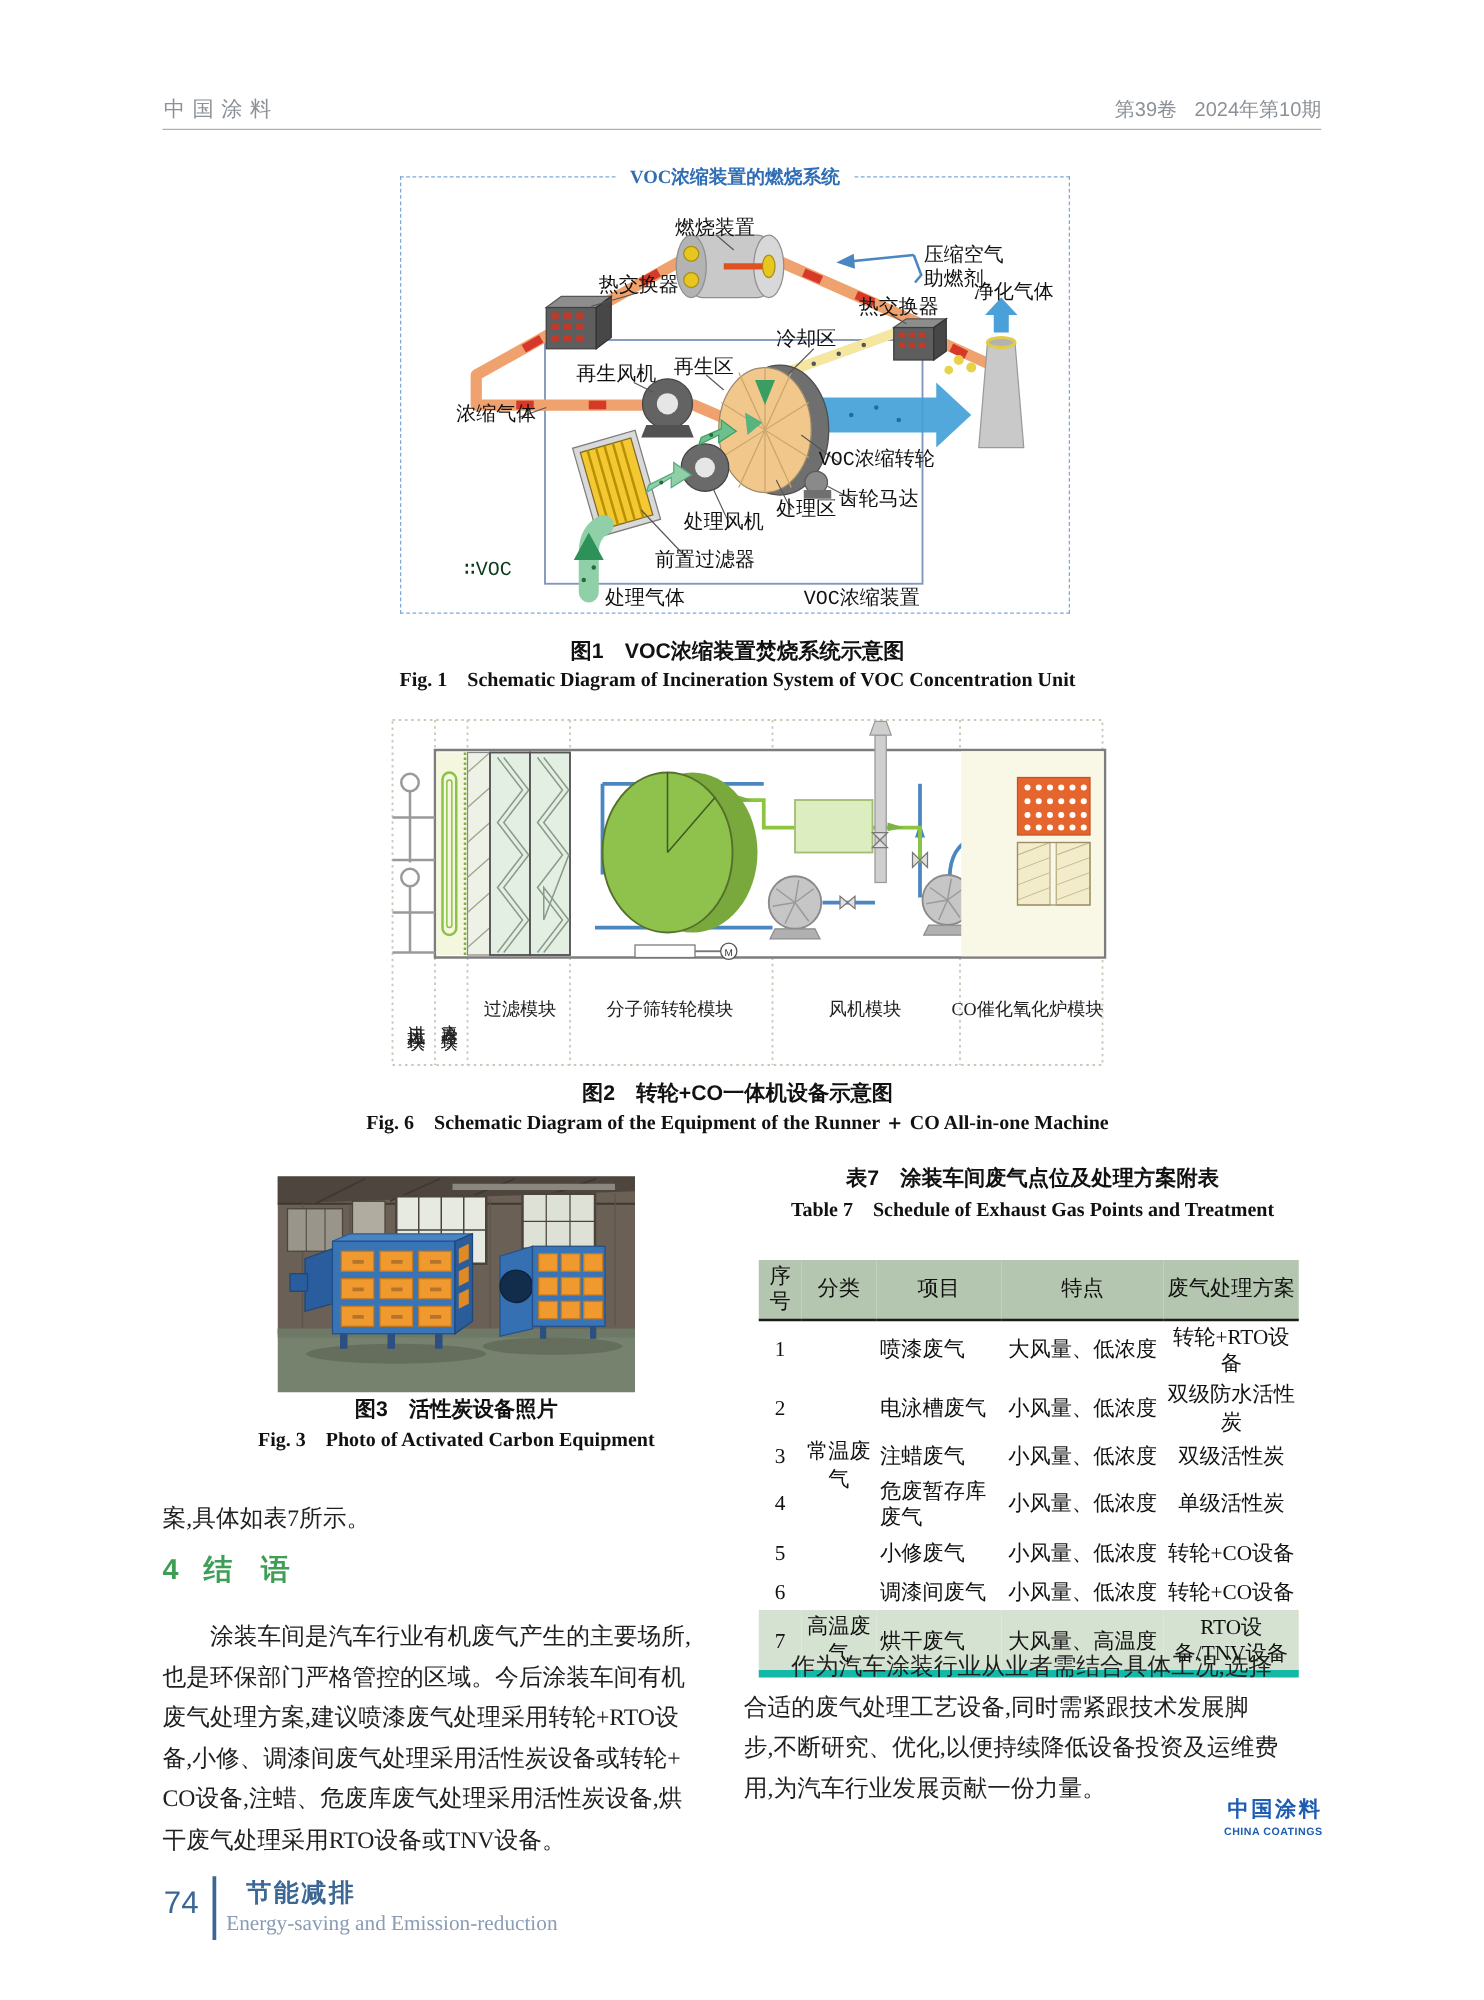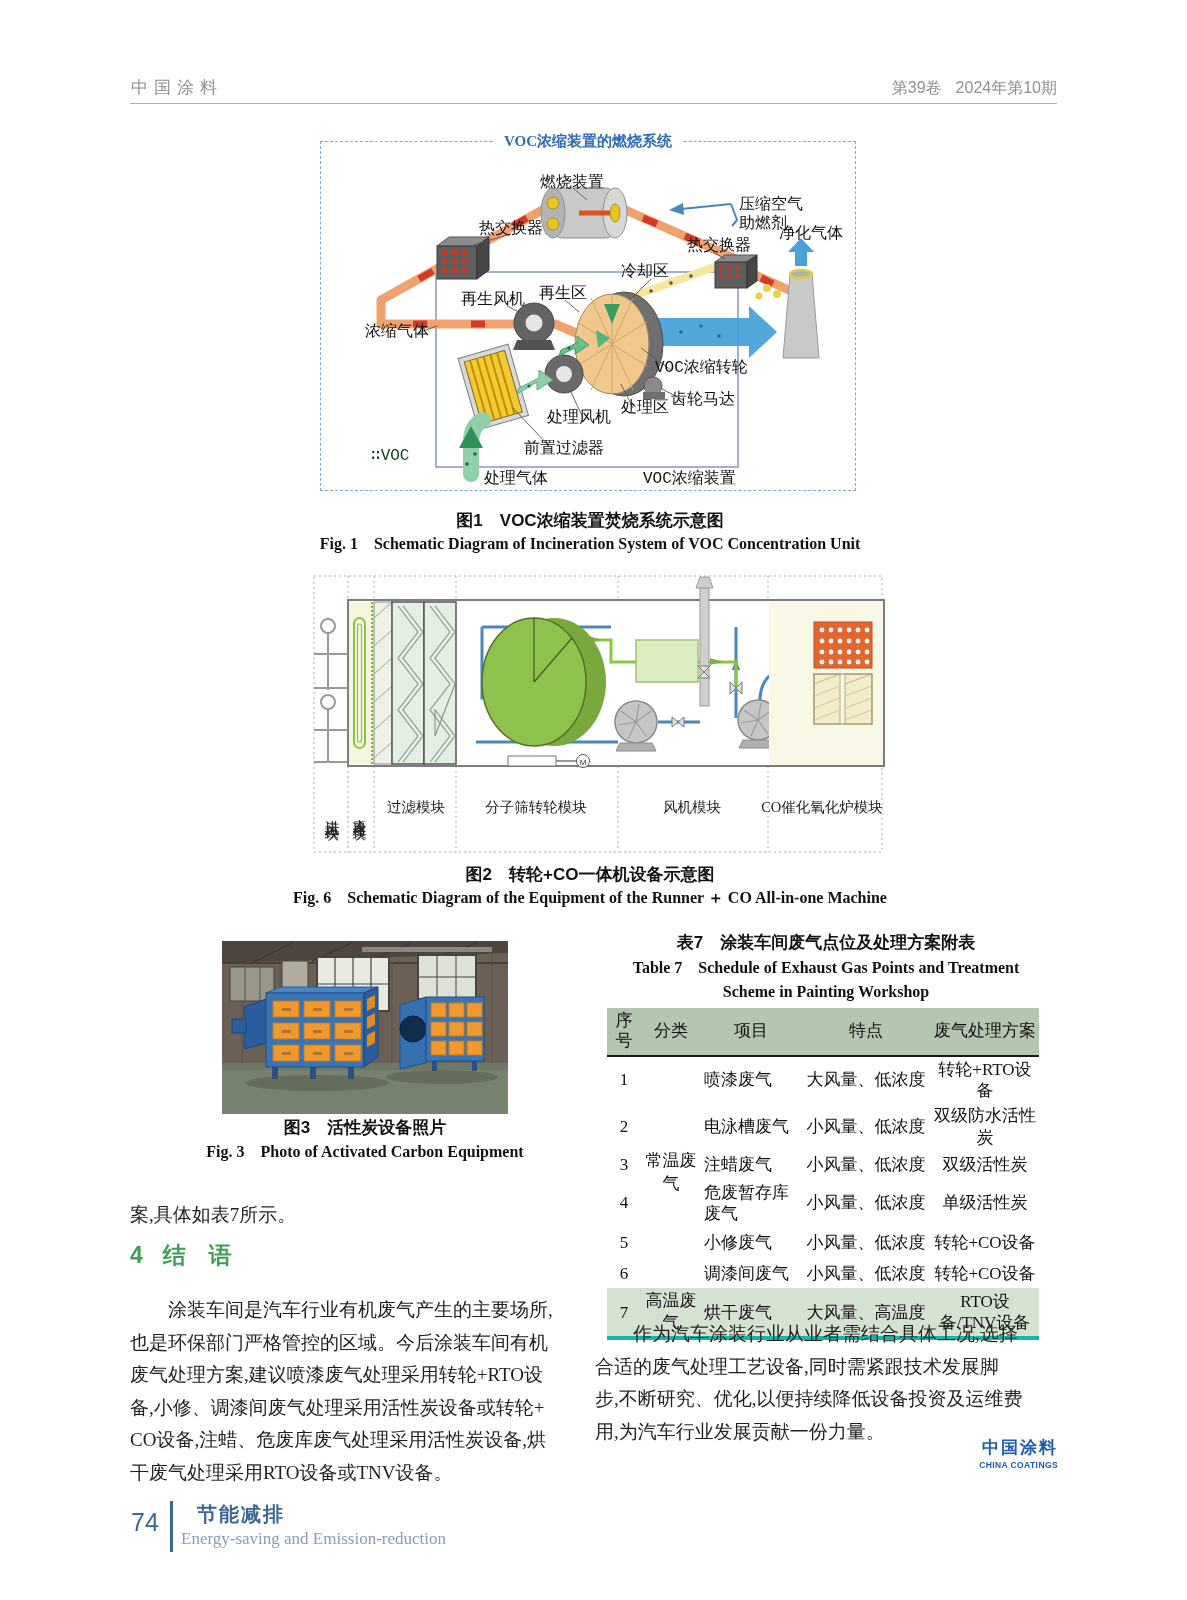--- a/index.html
+++ b/index.html
@@ -35,21 +35,21 @@
   .v-text { writing-mode:vertical-rl; letter-spacing:2px; }
 
   
   .fig3 { position:absolute; left:222px; top:941px; width:286px; height:173px; }
 
   
   .tbl7 { position:absolute; left:607px; top:1008px; width:432px; border-collapse:collapse;
     font-size:17px; color:#111; font-family:"Liberation Serif","DejaVu Serif",serif; }
   .tbl7 th { background:#b4c6b0; font-weight:normal; padding:3px 1px; line-height:1.2; }
   .tbl7 thead tr { border-bottom:2px solid #1a1a1a; }
-  .tbl7 { border-bottom:4px solid #14b8a6; }
+  .tbl7 { border-bottom:6px solid #14b8a6; }
   .tbl7 td { text-align:center; padding:2px 1px; line-height:1.25; }
   .tbl7 td.item { text-align:left; padding-left:3px; }
   .tbl7 tr.hot td { background:#d6e2d1; }
   .tbl7 .c-no{width:34px;} .tbl7 .c-grp{width:60px;} .tbl7 .c-item{width:100px;} .tbl7 .c-feat{width:130px;} .tbl7 .c-sch{width:108px;margin-left:16px;}
   .tbl7 td.grp { line-height:1.3; }
   .r1{height:30px;} .r2{height:30px;} .r3{height:30px;} .r4{height:46px;} .r5{height:32px;} .r6{height:30px;} .r7{height:46px;}
 
   
   .lead { position:absolute; left:130px; top:1202px; font-size:19px; color:#1f1f1f; }
   .sec-head { position:absolute; left:130px; top:1240px; color:#3f9e55; font-weight:bold; font-size:23px;
@@ -524,21 +524,20 @@
         <rect x="210" y="120" width="5" height="10" fill="#2a4f80"></rect>
           <rect x="250" y="120" width="5" height="10" fill="#2a4f80"></rect>
       </g>
     </svg>
   </div>
   <div class="cap-zh" style="left:140px; top:1116px; width:450px;">图3　活性炭设备照片</div>
   <div class="cap-en" style="left:140px; top:1142px; width:450px;">Fig. 3　Photo of Activated Carbon Equipment</div>
 
   <div class="cap-zh" style="left:595px; top:931px; width:462px;">表7　涂装车间废气点位及处理方案附表</div>
   <div class="cap-en" style="left:595px; top:958px; width:462px;">Table 7　Schedule of Exhaust Gas Points and Treatment</div>
-  <div class="cap-en" style="left:595px; top:983px; width:462px;">Scheme in Painting Workshop</div>
 
   <table class="tbl7">
     <thead>
       <tr>
         <th class="c-no">序号</th>
         <th class="c-grp">分类</th>
         <th class="c-item">项目</th>
         <th class="c-feat">特点</th>
         <th class="c-sch">废气处理方案</th>
       </tr>

